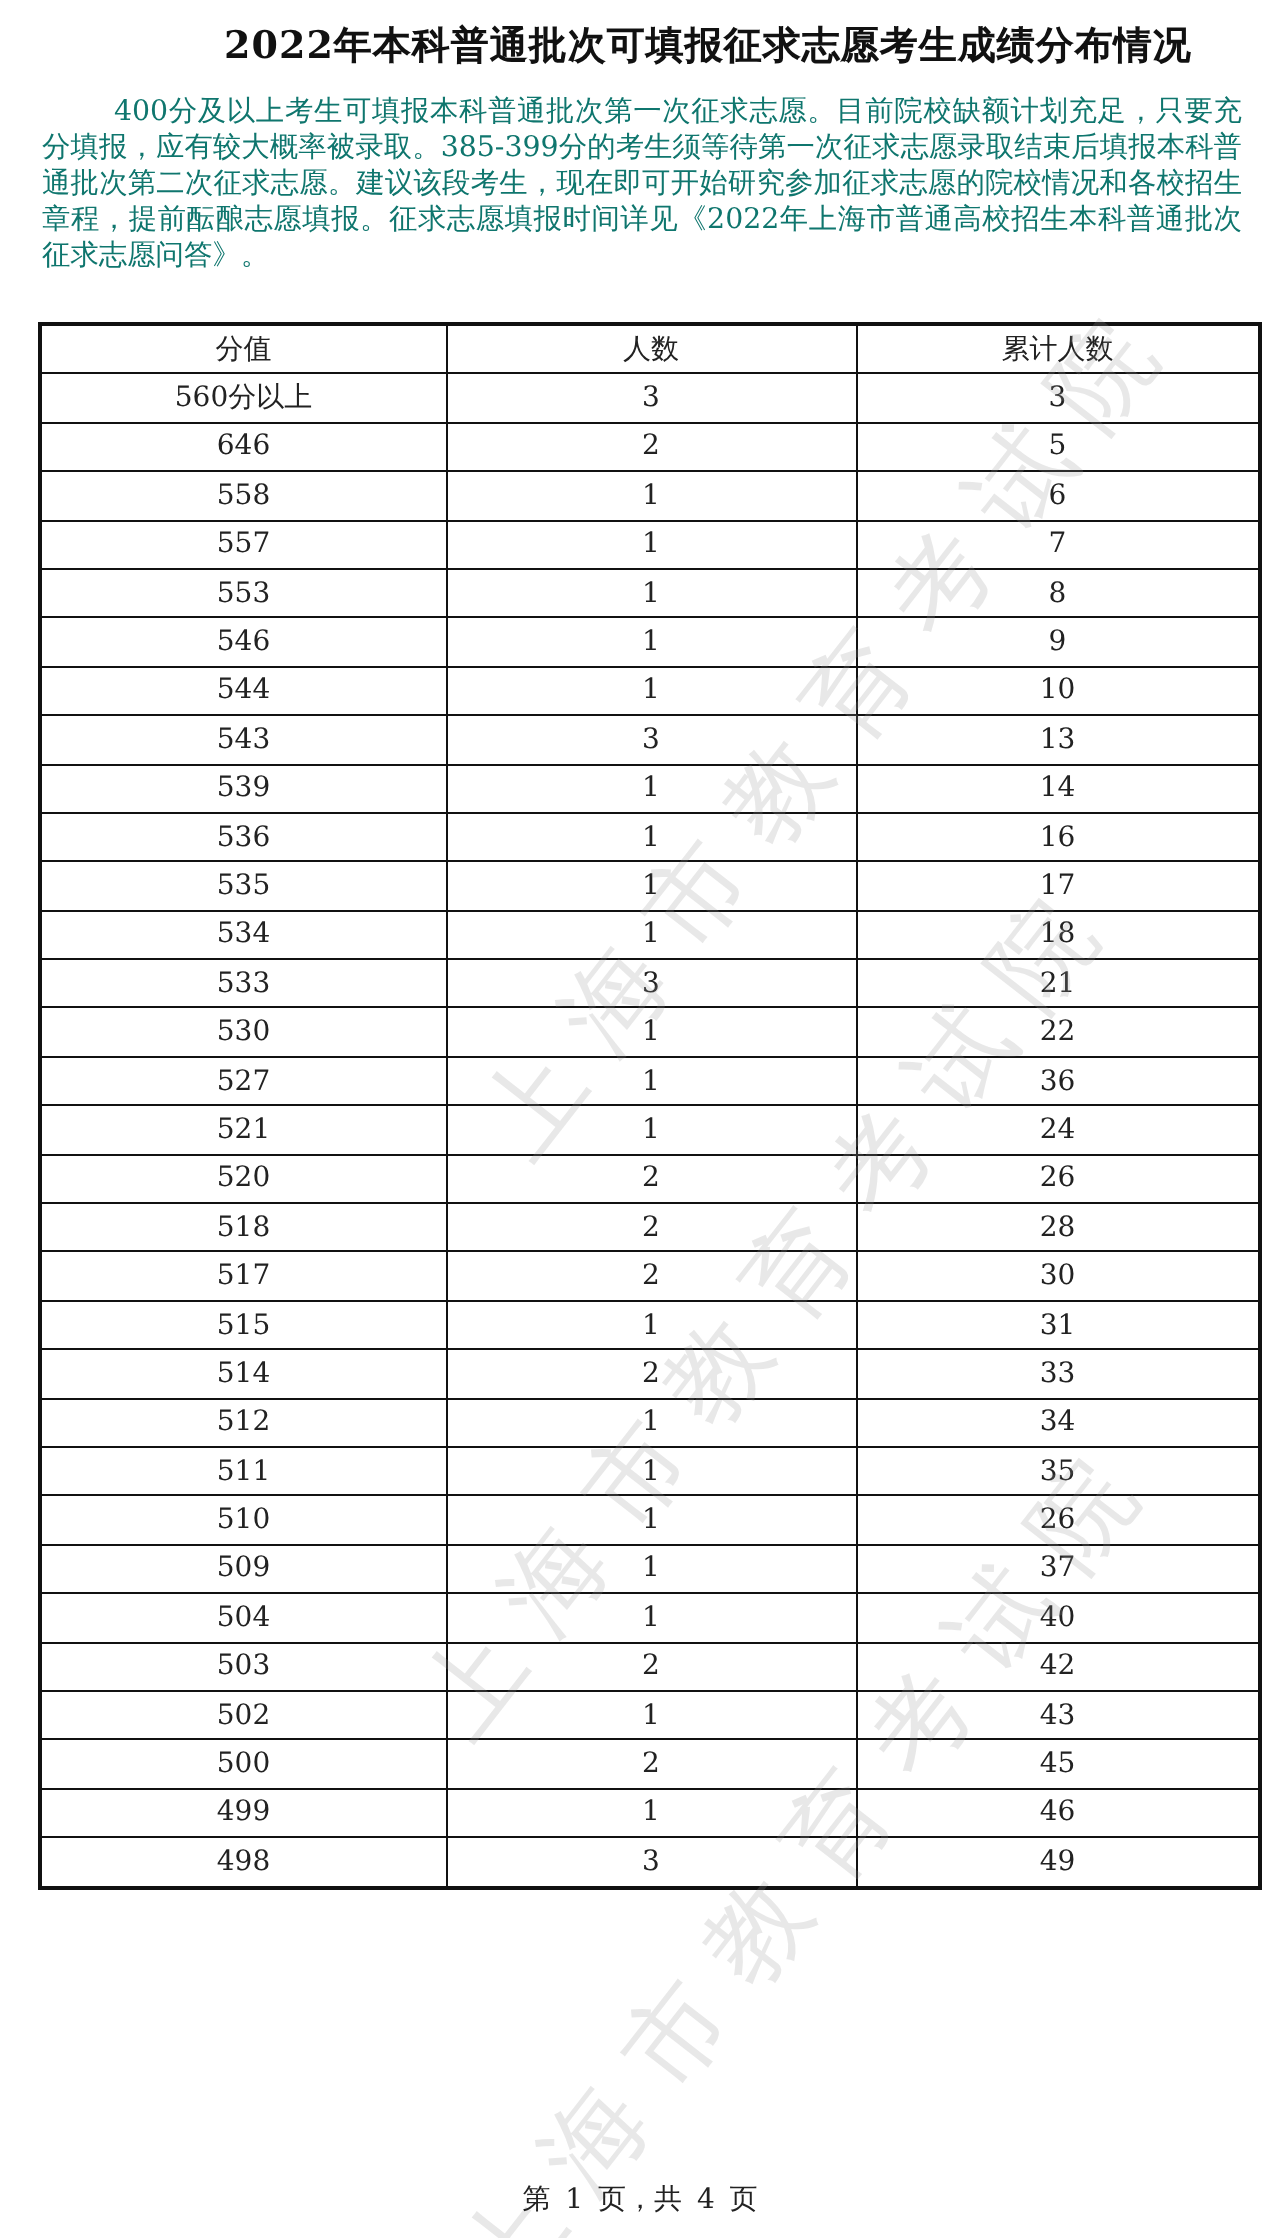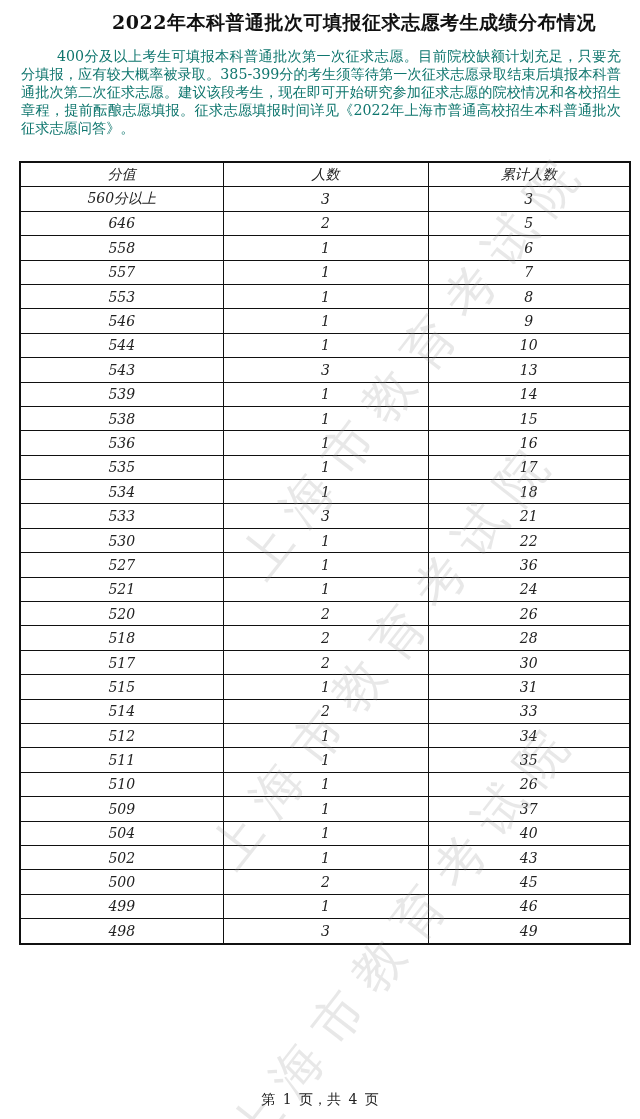--- a/index.html
+++ b/index.html
@@ -13,21 +13,20 @@
   }
   .intro {
     position: absolute; left: 21px; top: 47px; width: 600px;
     font-size: 14.2px; line-height: 18px; color: #0f766e; text-align: justify;
     text-indent: 36px;
   }
   table.scores {
     position: absolute; left: 19px; top: 161px; width: 610px;
     border-collapse: collapse; table-layout: fixed;
     border: 2px solid #111;
-    font-style: italic;
   }
   table.scores th, table.scores td {
     border: 1.6px solid #111; text-align: center; padding: 0;
     height: 23.4px; font-size: 14px; font-weight: normal; color: #222;
   }
   table.scores col.c1 { width: 203px; }
   table.scores col.c2 { width: 205px; }
   table.scores col.c3 { width: 202px; }
   .watermark {
     position: absolute; font-size: 50px; color: rgba(150,150,150,0.22);
@@ -98,25 +97,20 @@
         <td>543</td>
         <td>3</td>
         <td>13</td>
       </tr>
       <tr>
         <td>539</td>
         <td>1</td>
         <td>14</td>
       </tr>
       <tr>
-        <td>538</td>
-        <td>1</td>
-        <td>15</td>
-      </tr>
-      <tr>
         <td>536</td>
         <td>1</td>
         <td>16</td>
       </tr>
       <tr>
         <td>535</td>
         <td>1</td>
         <td>17</td>
       </tr>
       <tr>
@@ -186,20 +180,25 @@
       </tr>
       <tr>
         <td>509</td>
         <td>1</td>
         <td>37</td>
       </tr>
       <tr>
         <td>504</td>
         <td>1</td>
         <td>40</td>
+      </tr>
+      <tr>
+        <td>503</td>
+        <td>2</td>
+        <td>42</td>
       </tr>
       <tr>
         <td>502</td>
         <td>1</td>
         <td>43</td>
       </tr>
       <tr>
         <td>500</td>
         <td>2</td>
         <td>45</td>

